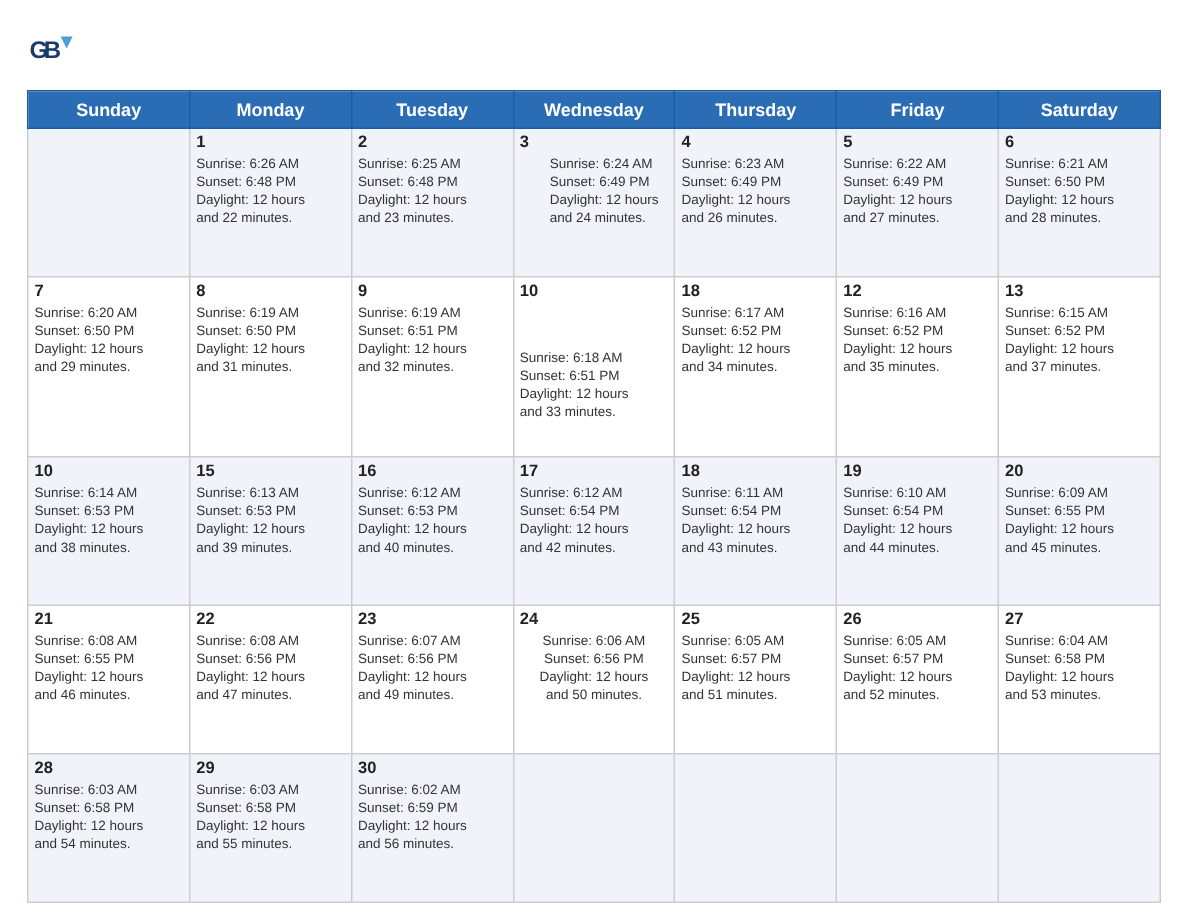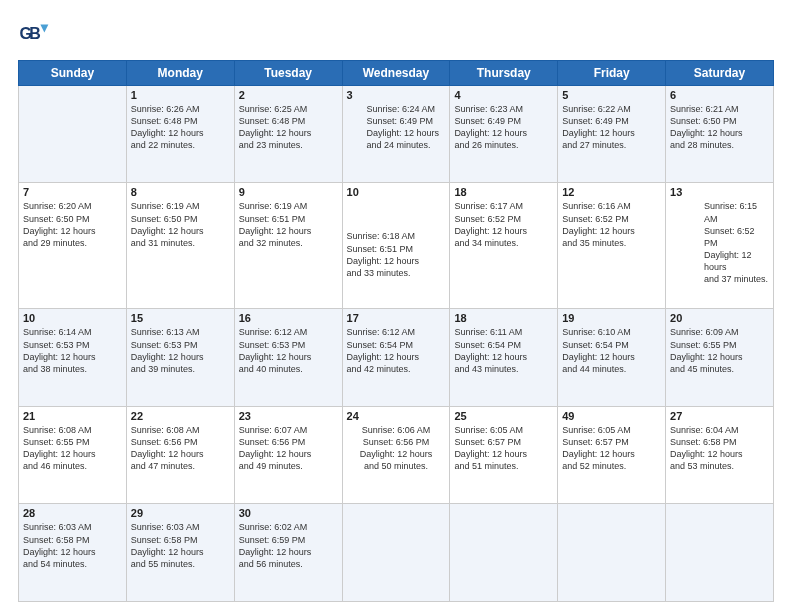--- a/index.html
+++ b/index.html
@@ -207,21 +207,21 @@
           </td>
           <td>
             <span class="day-num">12</span>
             <div class="day-info" style="white-space: pre-line;">Sunrise: 6:16 AM
 Sunset: 6:52 PM
 Daylight: 12 hours
 and 35 minutes.</div>
           </td>
           <td>
             <span class="day-num">13</span>
-            <div class="day-info" style="white-space: pre-line; margin-left: 34px;">Sunrise: 6:15 AM
+            <div class="day-info" style="white-space: pre-line;">Sunrise: 6:15 AM
 Sunset: 6:52 PM
 Daylight: 12 hours
 and 37 minutes.</div>
           </td>
         </tr>
         <tr class="row-shaded">
           <td>
             <span class="day-num">10</span>
             <div class="day-info" style="white-space: pre-line;">Sunrise: 6:14 AM
 Sunset: 6:53 PM
@@ -301,21 +301,21 @@
 and 50 minutes.</div>
           </td>
           <td>
             <span class="day-num">25</span>
             <div class="day-info" style="white-space: pre-line;">Sunrise: 6:05 AM
 Sunset: 6:57 PM
 Daylight: 12 hours
 and 51 minutes.</div>
           </td>
           <td>
-            <span class="day-num">49</span>
+            <span class="day-num">26</span>
             <div class="day-info" style="white-space: pre-line;">Sunrise: 6:05 AM
 Sunset: 6:57 PM
 Daylight: 12 hours
 and 52 minutes.</div>
           </td>
           <td>
             <span class="day-num">27</span>
             <div class="day-info" style="white-space: pre-line;">Sunrise: 6:04 AM
 Sunset: 6:58 PM
 Daylight: 12 hours

